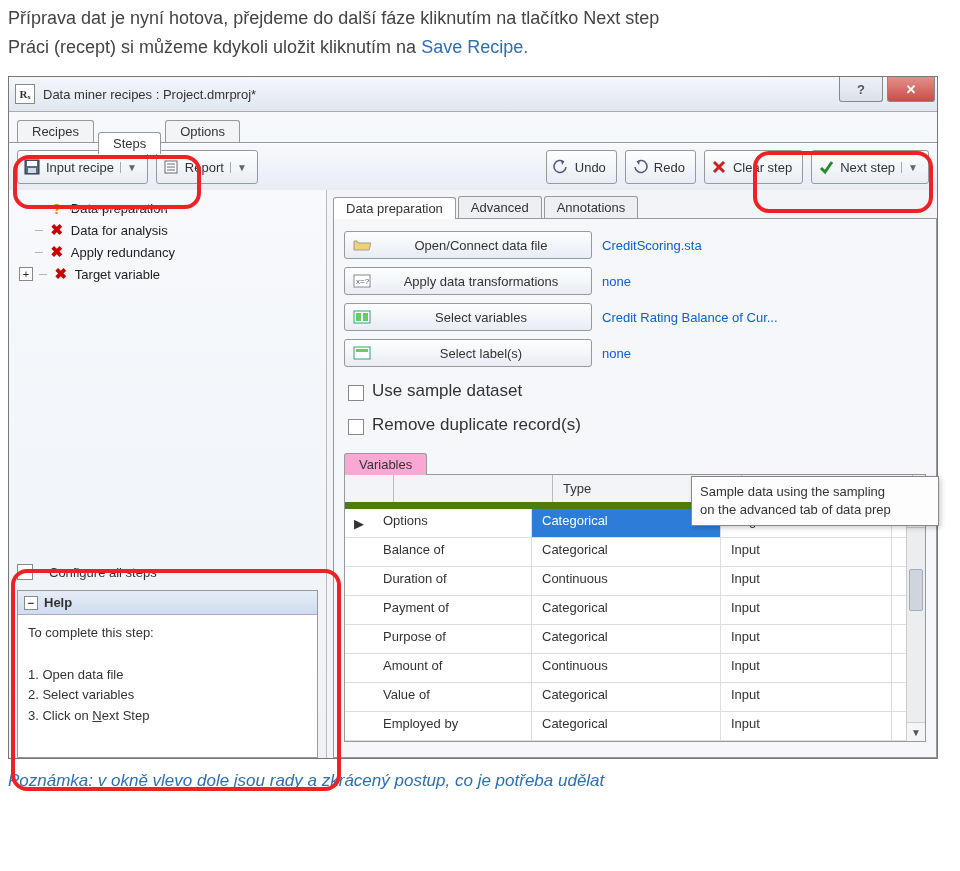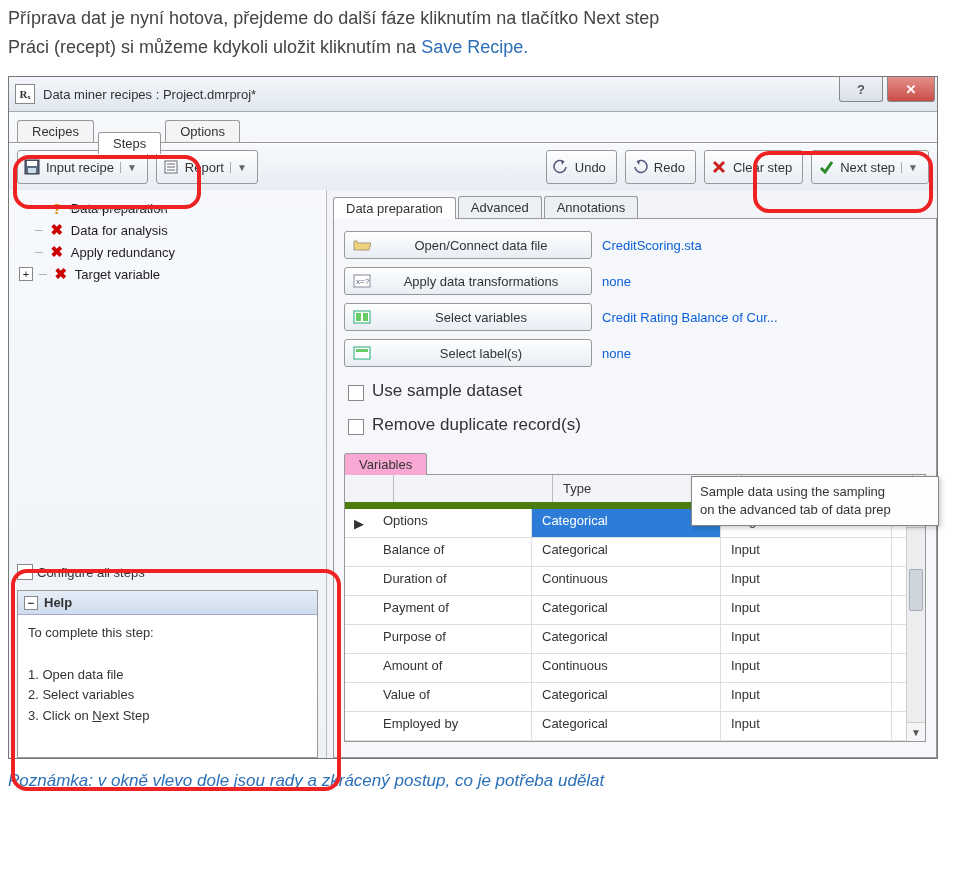--- a/index.html
+++ b/index.html
@@ -109,21 +109,21 @@
   }
   .tree-item { display: flex; align-items: center; gap: 6px; padding: 2px 0 2px 18px; }
   .tree-item.expand { padding-left: 2px; }
   .ico-x { color: #c00; font-weight: bold; font-size: 15px; width: 16px; text-align: center; }
   .ico-q { color: #d88a00; font-weight: bold; font-size: 15px; width: 16px; text-align: center; }
   .ico-box { width: 12px; height: 12px; border: 1px solid #888; display: inline-flex; align-items: center; justify-content: center; font-size: 11px; background: #fff; }
   .dotted { color: #888; }
 
   .left-spacer { flex: 1; }
 
-  .configure-row { padding: 6px 0; font-size: 13px; display: flex; align-items: center; gap: 4px; }
+  .configure-row { padding: 6px 0; font-size: 13px; display: flex; align-items: center; gap: 16px; }
   .chk { width: 14px; height: 14px; border: 1px solid #888; background: #fff; display: inline-block; }
 
   .help-box {
     border: 1px solid #999;
     background: #fff;
     margin-top: 4px;
   }
   .help-header {
     background: linear-gradient(#e5edf7,#cfdcee);
     padding: 4px 6px;

